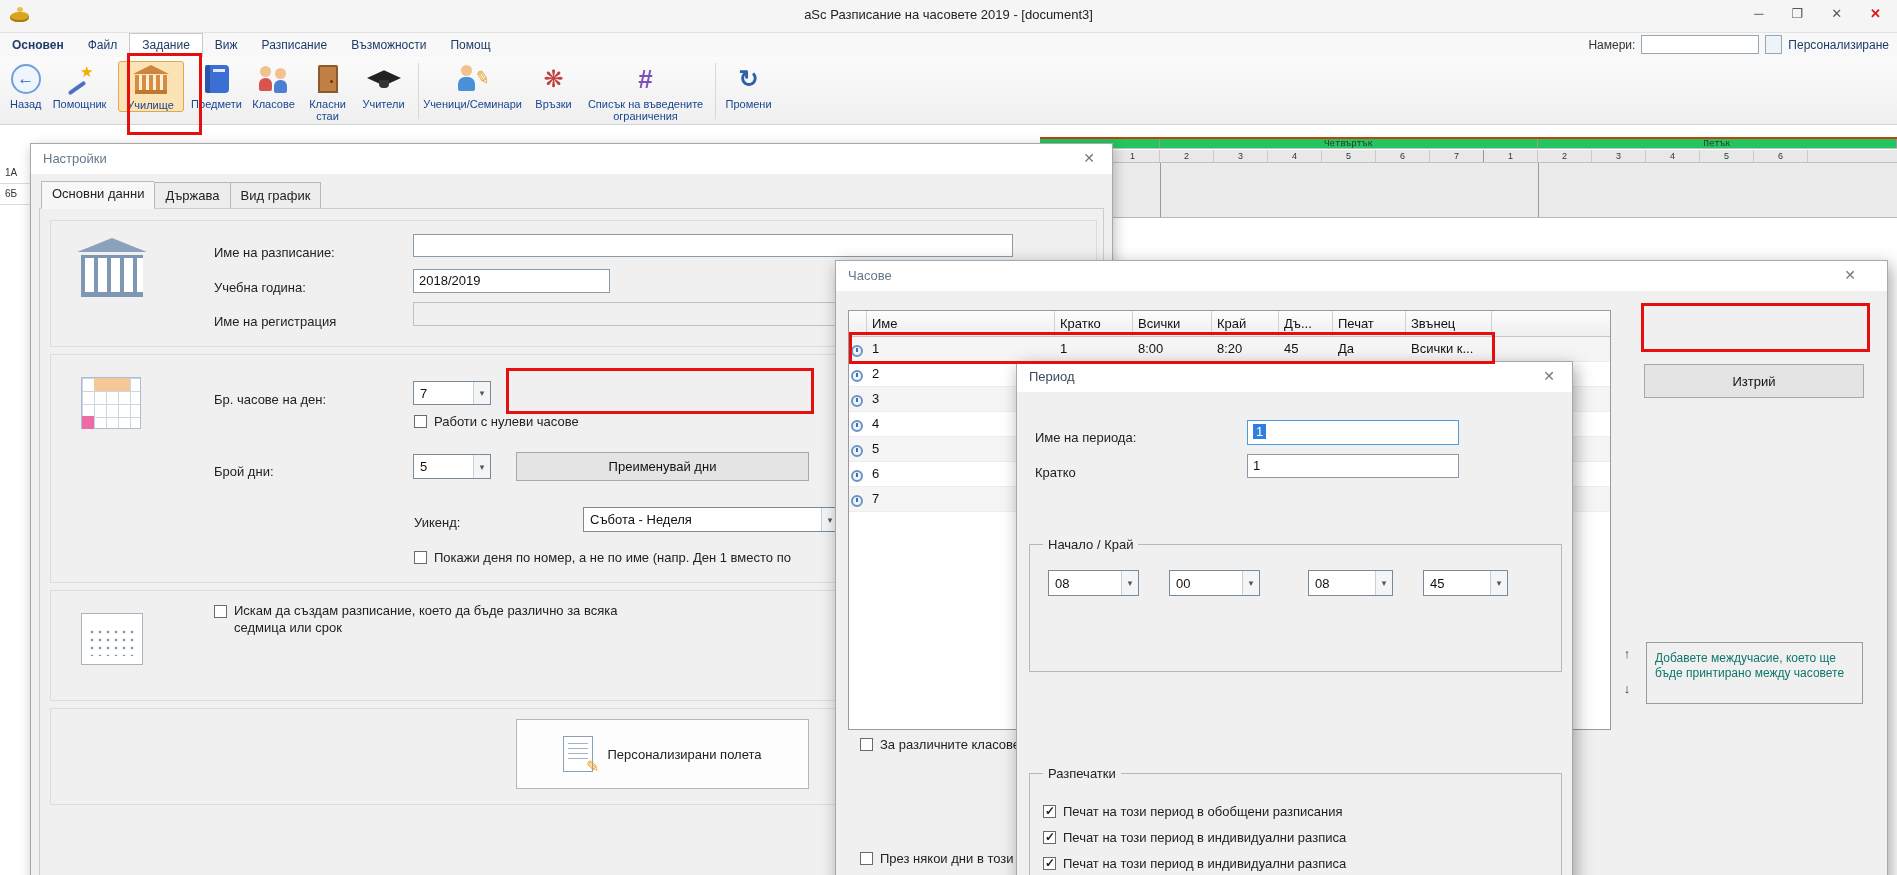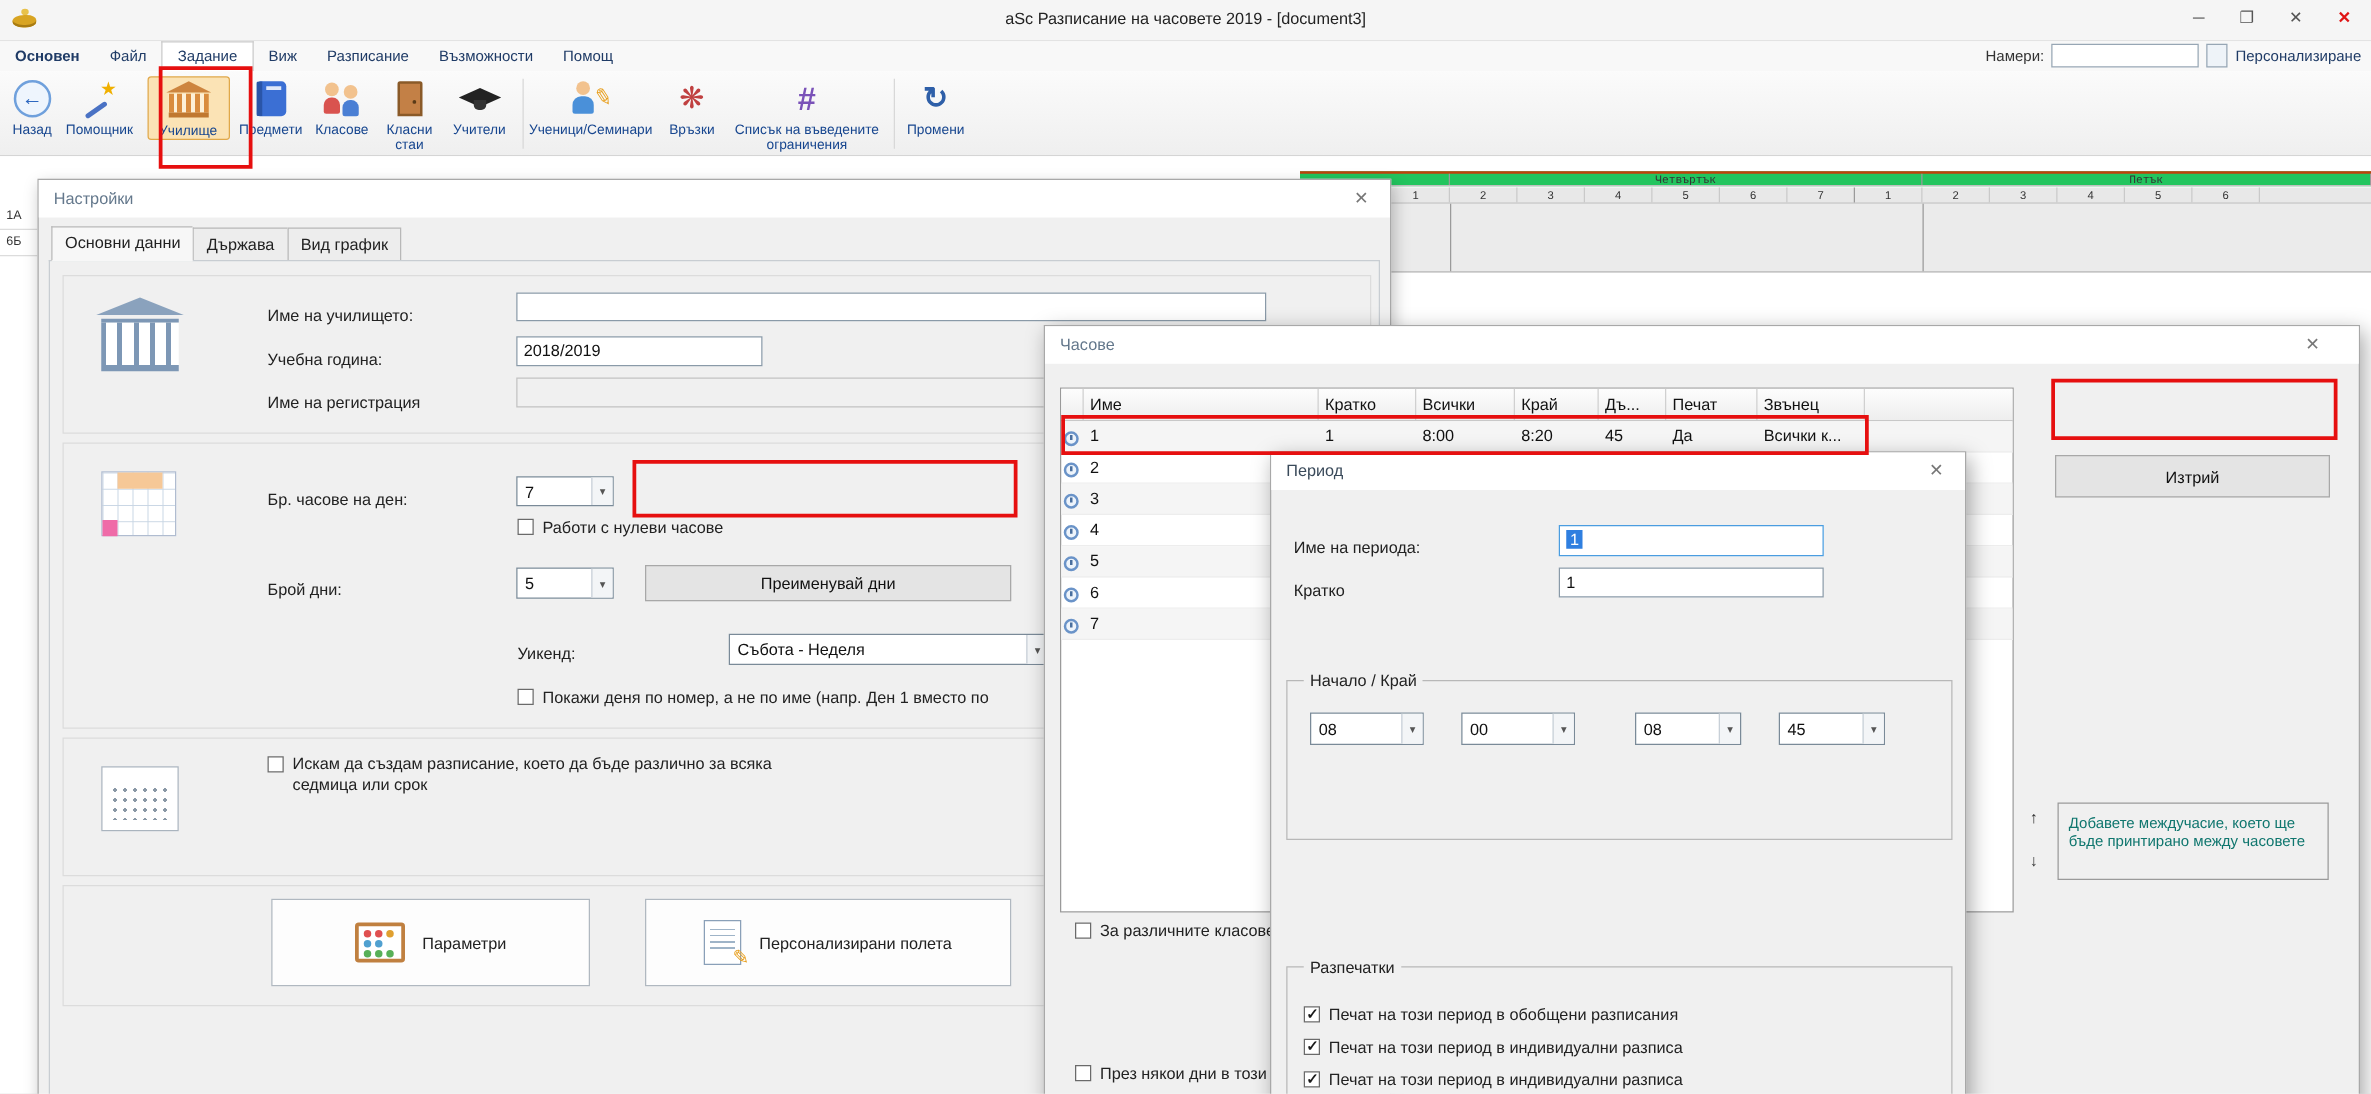--- a/index.html
+++ b/index.html
@@ -355,21 +355,21 @@
     </div>
     <div class="set-tabs">
       <div class="set-tab active">Основни данни</div>
       <div class="set-tab">Държава</div>
       <div class="set-tab">Вид график</div>
     </div>
     <div class="set-content">
 
       <div class="sect" style="left:10px;top:11px;width:1047px;height:127px"></div>
       <div class="ic-building" style="left:35px;top:29px"></div>
-      <div class="lbl" style="left:174px;top:36px">Име на училището:</div>
+      <div class="lbl" style="left:174px;top:36px">Име на разписание:</div>
       <div class="tinput" style="left:373px;top:25px;width:600px;height:23px"></div>
       <div class="lbl" style="left:174px;top:71px">Учебна година:</div>
       <div class="tinput" style="left:373px;top:60px;width:197px;height:24px">2018/2019</div>
       <div class="lbl" style="left:174px;top:105px">Име на регистрация</div>
       <div class="tinput disabled" style="left:373px;top:93px;width:600px;height:24px"></div>
 
       <div class="sect" style="left:10px;top:145px;width:1047px;height:229px"></div>
       <div class="ic-grid" style="left:41px;top:168px"></div>
       <div class="lbl" style="left:174px;top:183px">Бр. часове на ден:</div>
       <div class="combo" style="left:373px;top:172px;width:78px;height:24px">
@@ -393,24 +393,20 @@
       </div>
       <span class="cb" style="left:374px;top:342px"></span>
       <div class="cblabel" style="left:394px;top:341px">Покажи деня по номер, а не по име (напр. Ден 1 вместо по</div>
 
       <div class="sect" style="left:10px;top:381px;width:1047px;height:111px"></div>
       <div class="ic-cal" style="left:41px;top:404px"></div>
       <span class="cb" style="left:174px;top:396px"></span>
       <div class="cblabel" style="left:194px;top:393px;width:400px;white-space:normal;line-height:17px">Искам да създам разписание, което да бъде различно за всяка седмица или срок</div>
 
       <div class="sect" style="left:10px;top:499px;width:1047px;height:97px"></div>
-      <div class="bigbtn" style="left:177px;top:510px;width:255px;height:70px">
-        <span class="ic-abacus"></span>
-        <span>Параметри</span>
-      </div>
       <div class="bigbtn" style="left:476px;top:510px;width:293px;height:70px">
         <span class="ic-doc">
             <span class="pencil2">✎</span>
           </span>
         <span>Персонализирани полета</span>
       </div>
     </div>
   </div>
 
   <div class="dlg dlg-hours">

